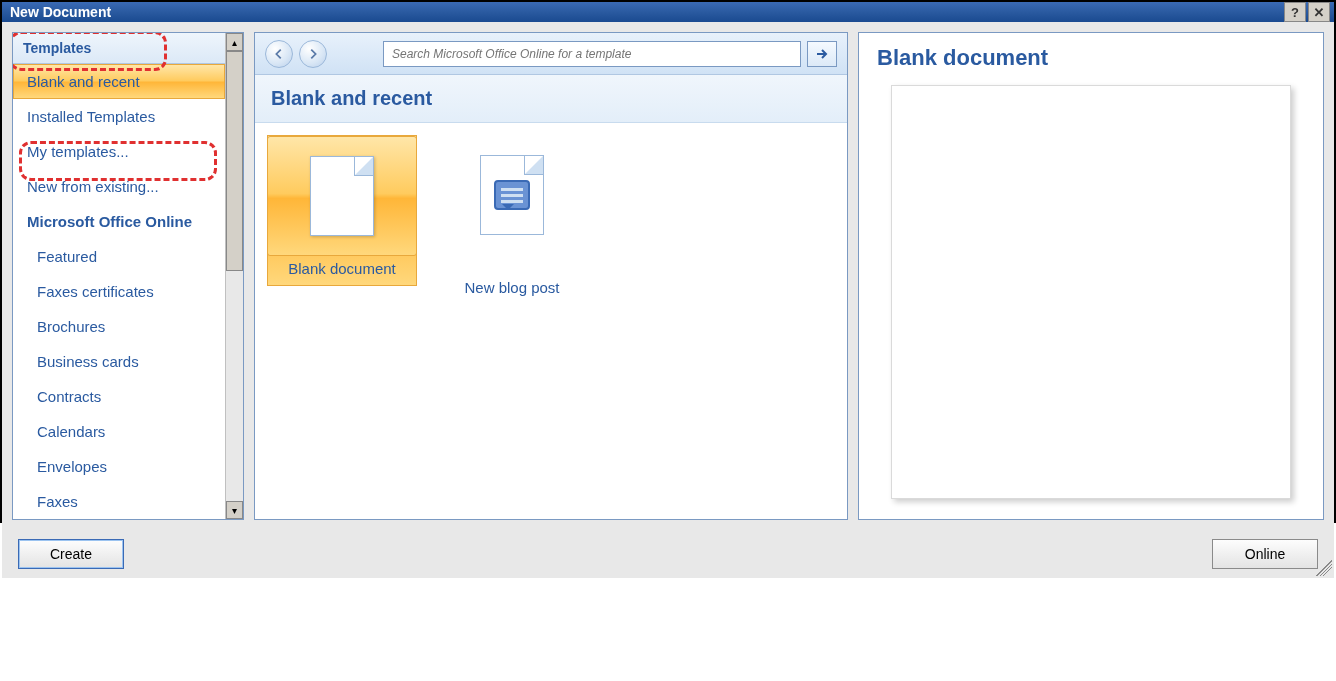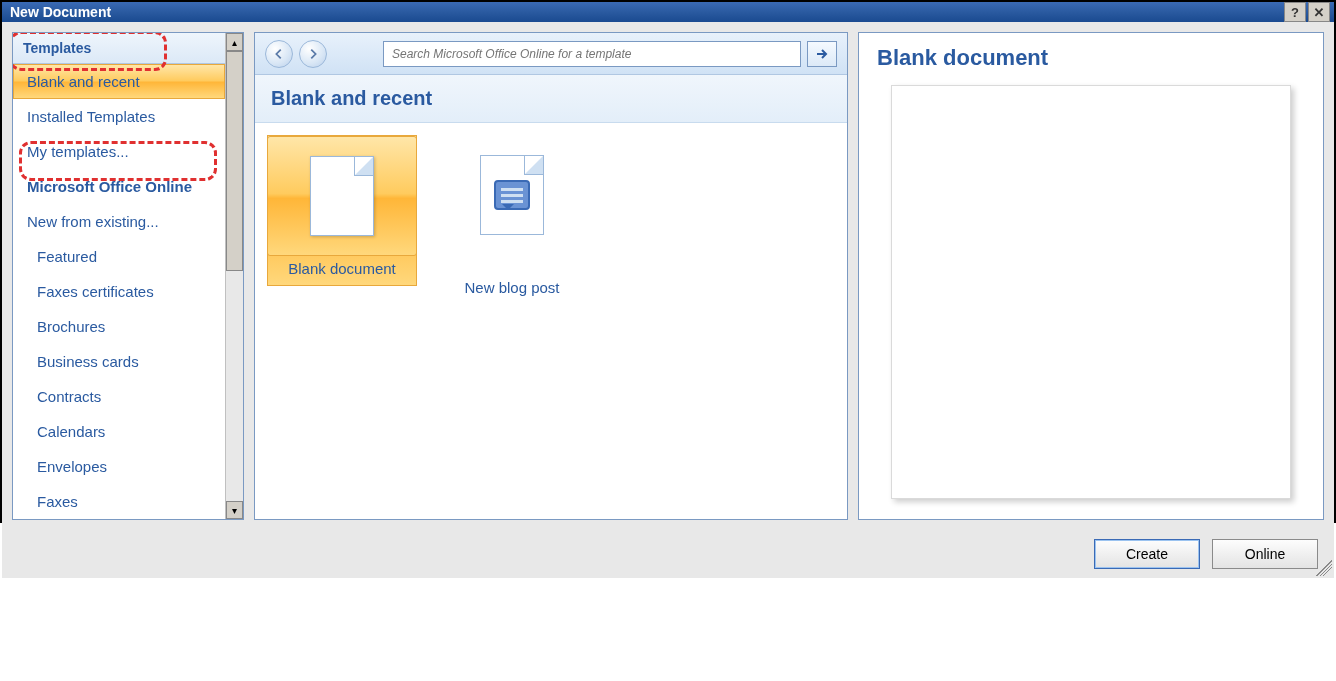--- a/index.html
+++ b/index.html
@@ -300,21 +300,21 @@
     background: #fff;
     border: 1px solid #dadada;
     box-shadow: 3px 3px 6px rgba(0,0,0,0.2);
     margin: 0 14px 8px 14px;
   }
 
   
   .footer {
     height: 48px;
     display: flex;
-    justify-content: flex-end;
+    justify-content: space-between;
     align-items: center;
     gap: 12px;
     padding: 0 16px;
     position: relative;
   }
   .btn {
     min-width: 106px;
     height: 30px;
     background: linear-gradient(to bottom, #fdfdfd, #e3e3e3);
     border: 1px solid #8a8a8a;
@@ -352,22 +352,22 @@
   <div class="body">
     <div class="panes">
 
       <div class="sidebar-wrap">
         <div class="sidebar">
           <div class="sidebar-header">Templates</div>
           <ul class="sidebar-list">
             <li class="sidebar-item selected"><span>Blank and recent</span></li>
             <li class="sidebar-item"><span>Installed Templates</span></li>
             <li class="sidebar-item"><span>My templates...</span></li>
+            <li class="sidebar-item"><span>New from existing...</span></li>
             <li class="sidebar-item bold"><span>Microsoft Office Online</span></li>
-            <li class="sidebar-item"><span>New from existing...</span></li>
             <li class="sidebar-item sub"><span>Featured</span></li>
             <li class="sidebar-item sub"><span>Faxes certificates</span></li>
             <li class="sidebar-item sub"><span>Brochures</span></li>
             <li class="sidebar-item sub"><span>Business cards</span></li>
             <li class="sidebar-item sub"><span>Contracts</span></li>
             <li class="sidebar-item sub"><span>Calendars</span></li>
             <li class="sidebar-item sub"><span>Envelopes</span></li>
             <li class="sidebar-item sub"><span>Faxes</span></li>
           </ul>
 

